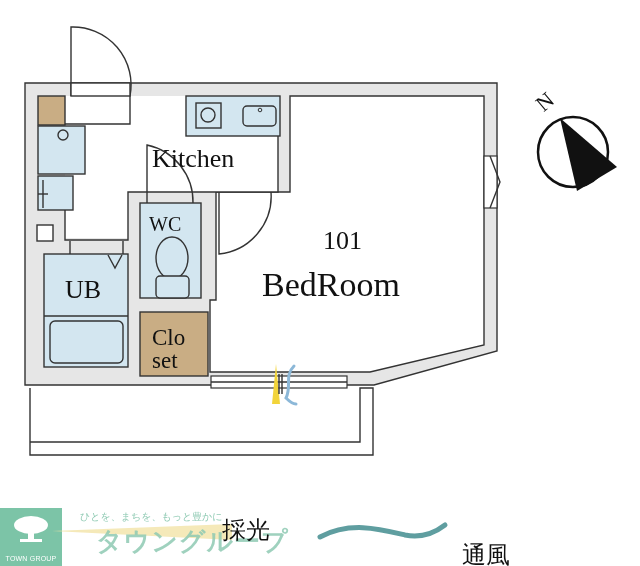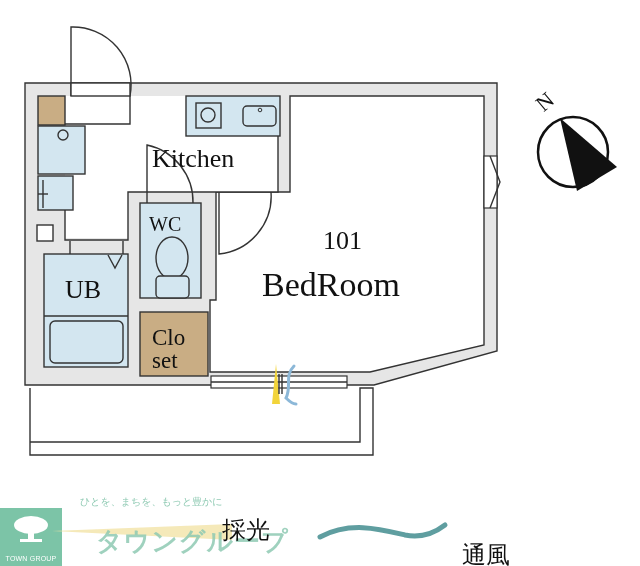--- a/index.html
+++ b/index.html
@@ -7,21 +7,21 @@
     #plan { position: absolute; left: 0; top: 0; width: 640px; height: 566px; }
     .wall { fill: #e6e6e6; stroke: #333; stroke-width: 1.4; }
     .line { fill: none; stroke: #333; stroke-width: 1.4; }
     .fixture { fill: #d3e6f0; stroke: #333; stroke-width: 1.4; }
     .closet { fill: #c9ad84; stroke: #333; stroke-width: 1.4; }
     .room { fill: #ffffff; stroke: #333; stroke-width: 1.4; }
     .lbl { font-family: "Liberation Serif", "DejaVu Serif", serif; fill: #111; }
     .logo { position: absolute; left: 0; top: 508px; width: 62px; height: 58px; background: #7cc4a7; }
     .logo .tree { position: absolute; left: 12px; top: 6px; width: 38px; height: 30px; }
     .logo .brand { position: absolute; left: 0; right: 0; bottom: 4px; text-align: center; color: #fff; font-family: "Liberation Sans", "DejaVu Sans", sans-serif; font-size: 7px; letter-spacing: 0.2px; }
-    .tagline { position: absolute; left: 80px; top: 495px; font-family: "DejaVu Sans", sans-serif; font-size: 10px; color: #8fcab3; }
+    .tagline { position: absolute; left: 80px; top: 510px; font-family: "DejaVu Sans", sans-serif; font-size: 10px; color: #8fcab3; }
     .katakana { position: absolute; left: 76px; top: 524px; font-family: "DejaVu Sans", sans-serif; font-size: 26px; font-weight: bold; color: #8fcab3; letter-spacing: 1px; opacity: 0.85; margin-left: 20px; }
     .sun-beam { position: absolute; left: 52px; top: 524px; width: 180px; height: 16px; }
     .legend-text { position: absolute; font-family: "DejaVu Serif", serif; font-size: 24px; color: #111; }
     .wind-legend { position: absolute; left: 310px; top: 515px; width: 140px; height: 30px; }
   </style>
 </head>
 <body>
 
 <svg id="plan" viewBox="0 0 640 566">
 

